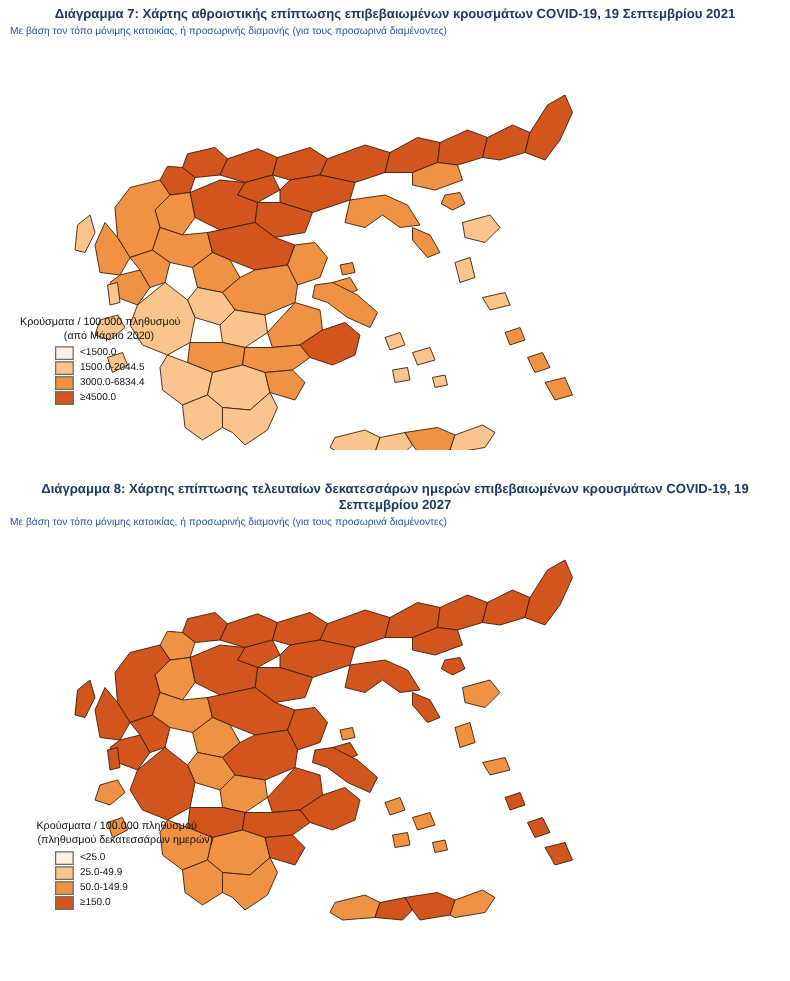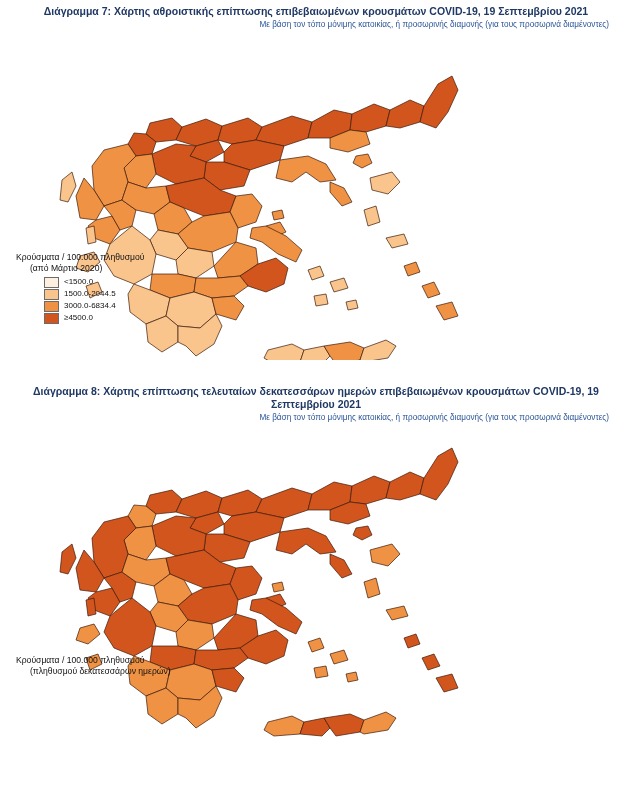--- a/index.html
+++ b/index.html
@@ -30,25 +30,25 @@
   .title {
     text-align: center;
     font-size: 10.5px;
     font-weight: bold;
     color: #1f3864;
     line-height: 1.25;
     padding: 5px 8px 0 8px;
   }
   #panel-bottom .title { padding-top: 7px; }
   .subtitle {
-    text-align: right;
+    text-align: left;
     font-size: 8.2px;
     color: #2b5597;
     line-height: 1.2;
-    padding: 2px 23px 0 8px;
+    padding: 2px 0 0 8px;
   }
 
   .map-area {
     position: relative;
     width: 632px;
   }
   #map-top { height: 330px; }
   #map-bottom { height: 360px; }
 
   .map-svg {
@@ -62,20 +62,21 @@
     font-size: 8.4px;
     color: #111;
     line-height: 1.25;
   }
   #legend-top { left: 16px; top: 222px; }
   #legend-bottom { left: 16px; top: 232px; }
   .legend-title {
     font-size: 8.6px;
     color: #111;
     white-space: nowrap;
+    text-align: center;
   }
   .legend-title .l2 { display: block; padding-left: 14px; }
   .legend-items {
     margin-top: 4px;
     padding-left: 28px;
   }
   .legend-row {
     display: flex;
     align-items: flex-start;
     height: 11px;
@@ -194,21 +195,21 @@
           <div class="legend-row">
             <span class="swatch" style="background-color: rgb(210, 85, 30);"></span>
             <span class="legend-label">≥4500.0</span>
           </div>
         </div>
       </div>
     </div>
   </div>
 
   <div class="panel" id="panel-bottom">
-    <div class="title">Διάγραμμα 8: Χάρτης επίπτωσης τελευταίων δεκατεσσάρων ημερών επιβεβαιωμένων κρουσμάτων COVID-19, 19 Σεπτεμβρίου 2021</div>
+    <div class="title">Διάγραμμα 8: Χάρτης επίπτωσης τελευταίων δεκατεσσάρων ημερών επιβεβαιωμένων κρουσμάτων COVID-19, 19 Σεπτεμβρίου 2027</div>
     <div class="subtitle">Με βάση τον τόπο μόνιμης κατοικίας, ή προσωρινής διαμονής (για τους προσωρινά διαμένοντες)</div>
 
     <div class="map-area" id="map-bottom">
       <svg class="map-svg" width="632" height="360" viewBox="0 0 632 360">
 
         <path class="region" fill="#d2551e" d="M150 72 L172 67 L182 76 L176 89 L156 91 L146 83 Z"></path>
         <path class="region" fill="#ef9244" d="M146 83 L156 91 L152 103 L136 105 L128 93 L134 82 Z"></path>
         <path class="region" fill="#d2551e" d="M182 76 L206 68 L222 75 L218 89 L196 95 L176 89 Z"></path>
         <path class="region" fill="#d2551e" d="M222 75 L248 67 L262 76 L256 89 L232 93 L218 89 Z"></path>
         <path class="region" fill="#d2551e" d="M262 76 L292 65 L312 71 L308 87 L284 95 L256 89 Z"></path>
@@ -273,17 +274,35 @@
         <path class="region" fill="#d2551e" d="M304 299 L324 295 L330 305 L322 313 L300 311 Z"></path>
         <path class="region" fill="#d2551e" d="M330 305 L324 295 L350 291 L364 297 L360 309 L336 313 Z"></path>
         <path class="region" fill="#ef9244" d="M364 297 L386 289 L396 295 L388 307 L364 311 L360 309 Z"></path>
       </svg>
 
       <div class="legend" id="legend-bottom">
         <div class="legend-title">
           <span>Κρούσματα / 100.000 πληθυσμού</span>
           <span class="l2">(πληθυσμού δεκατεσσάρων ημερών)</span>
         </div>
+        <div class="legend-items">
+          <div class="legend-row">
+            <span class="swatch" style="background-color: rgb(253, 240, 222);"></span>
+            <span class="legend-label">&lt;25.0</span>
+          </div>
+          <div class="legend-row">
+            <span class="swatch" style="background-color: rgb(250, 197, 141);"></span>
+            <span class="legend-label">25.0-49.9</span>
+          </div>
+          <div class="legend-row">
+            <span class="swatch" style="background-color: rgb(239, 146, 68);"></span>
+            <span class="legend-label">50.0-149.9</span>
+          </div>
+          <div class="legend-row">
+            <span class="swatch" style="background-color: rgb(210, 85, 30);"></span>
+            <span class="legend-label">≥150.0</span>
+          </div>
+        </div>
       </div>
     </div>
   </div>
 
 </div>
 
 </body></html>

